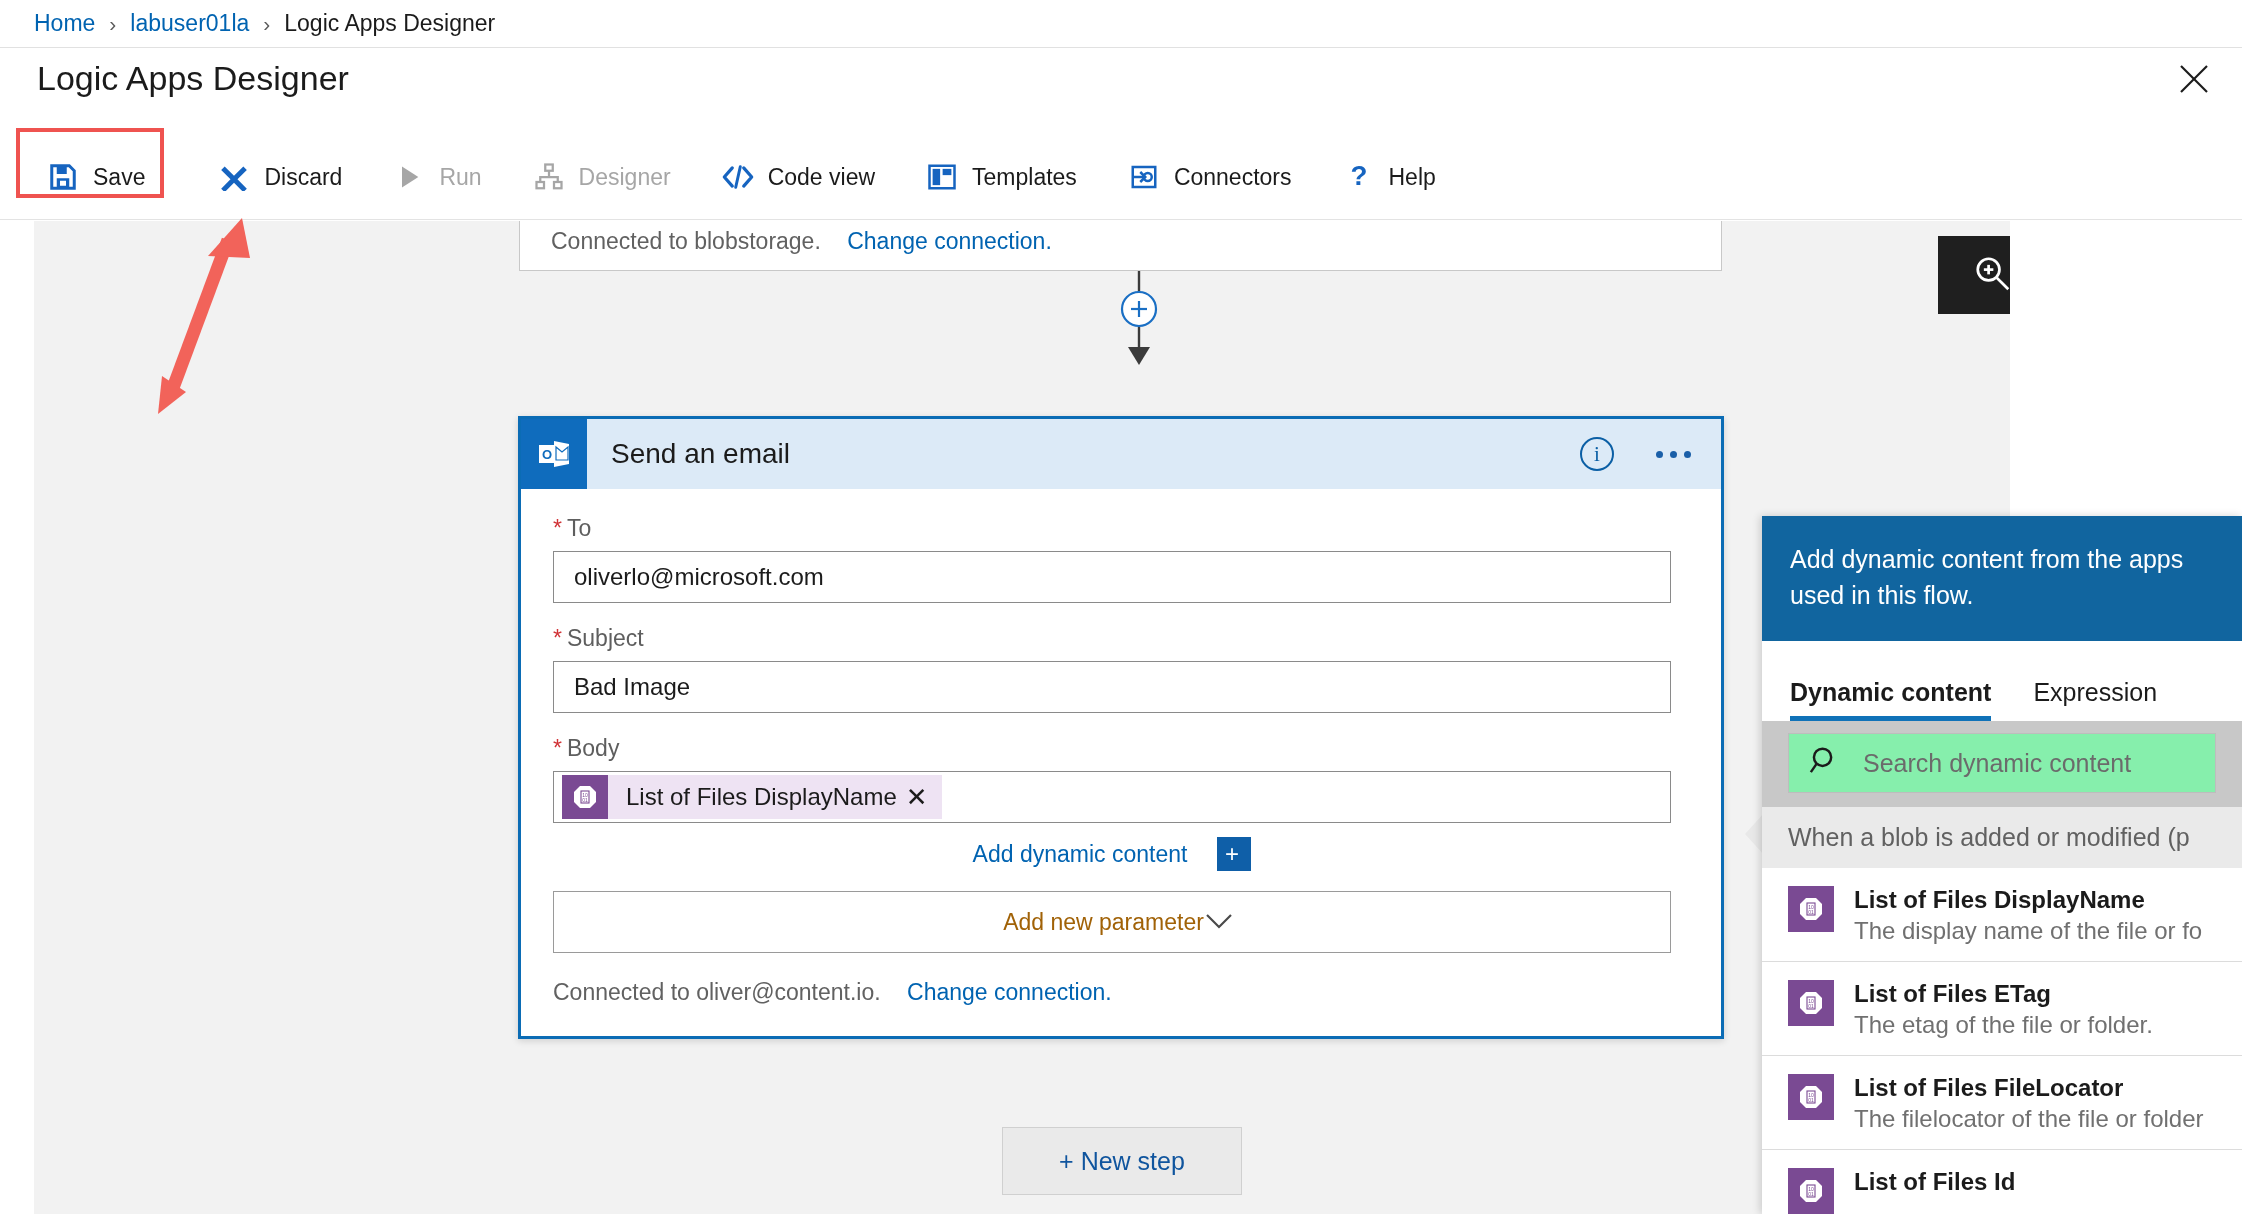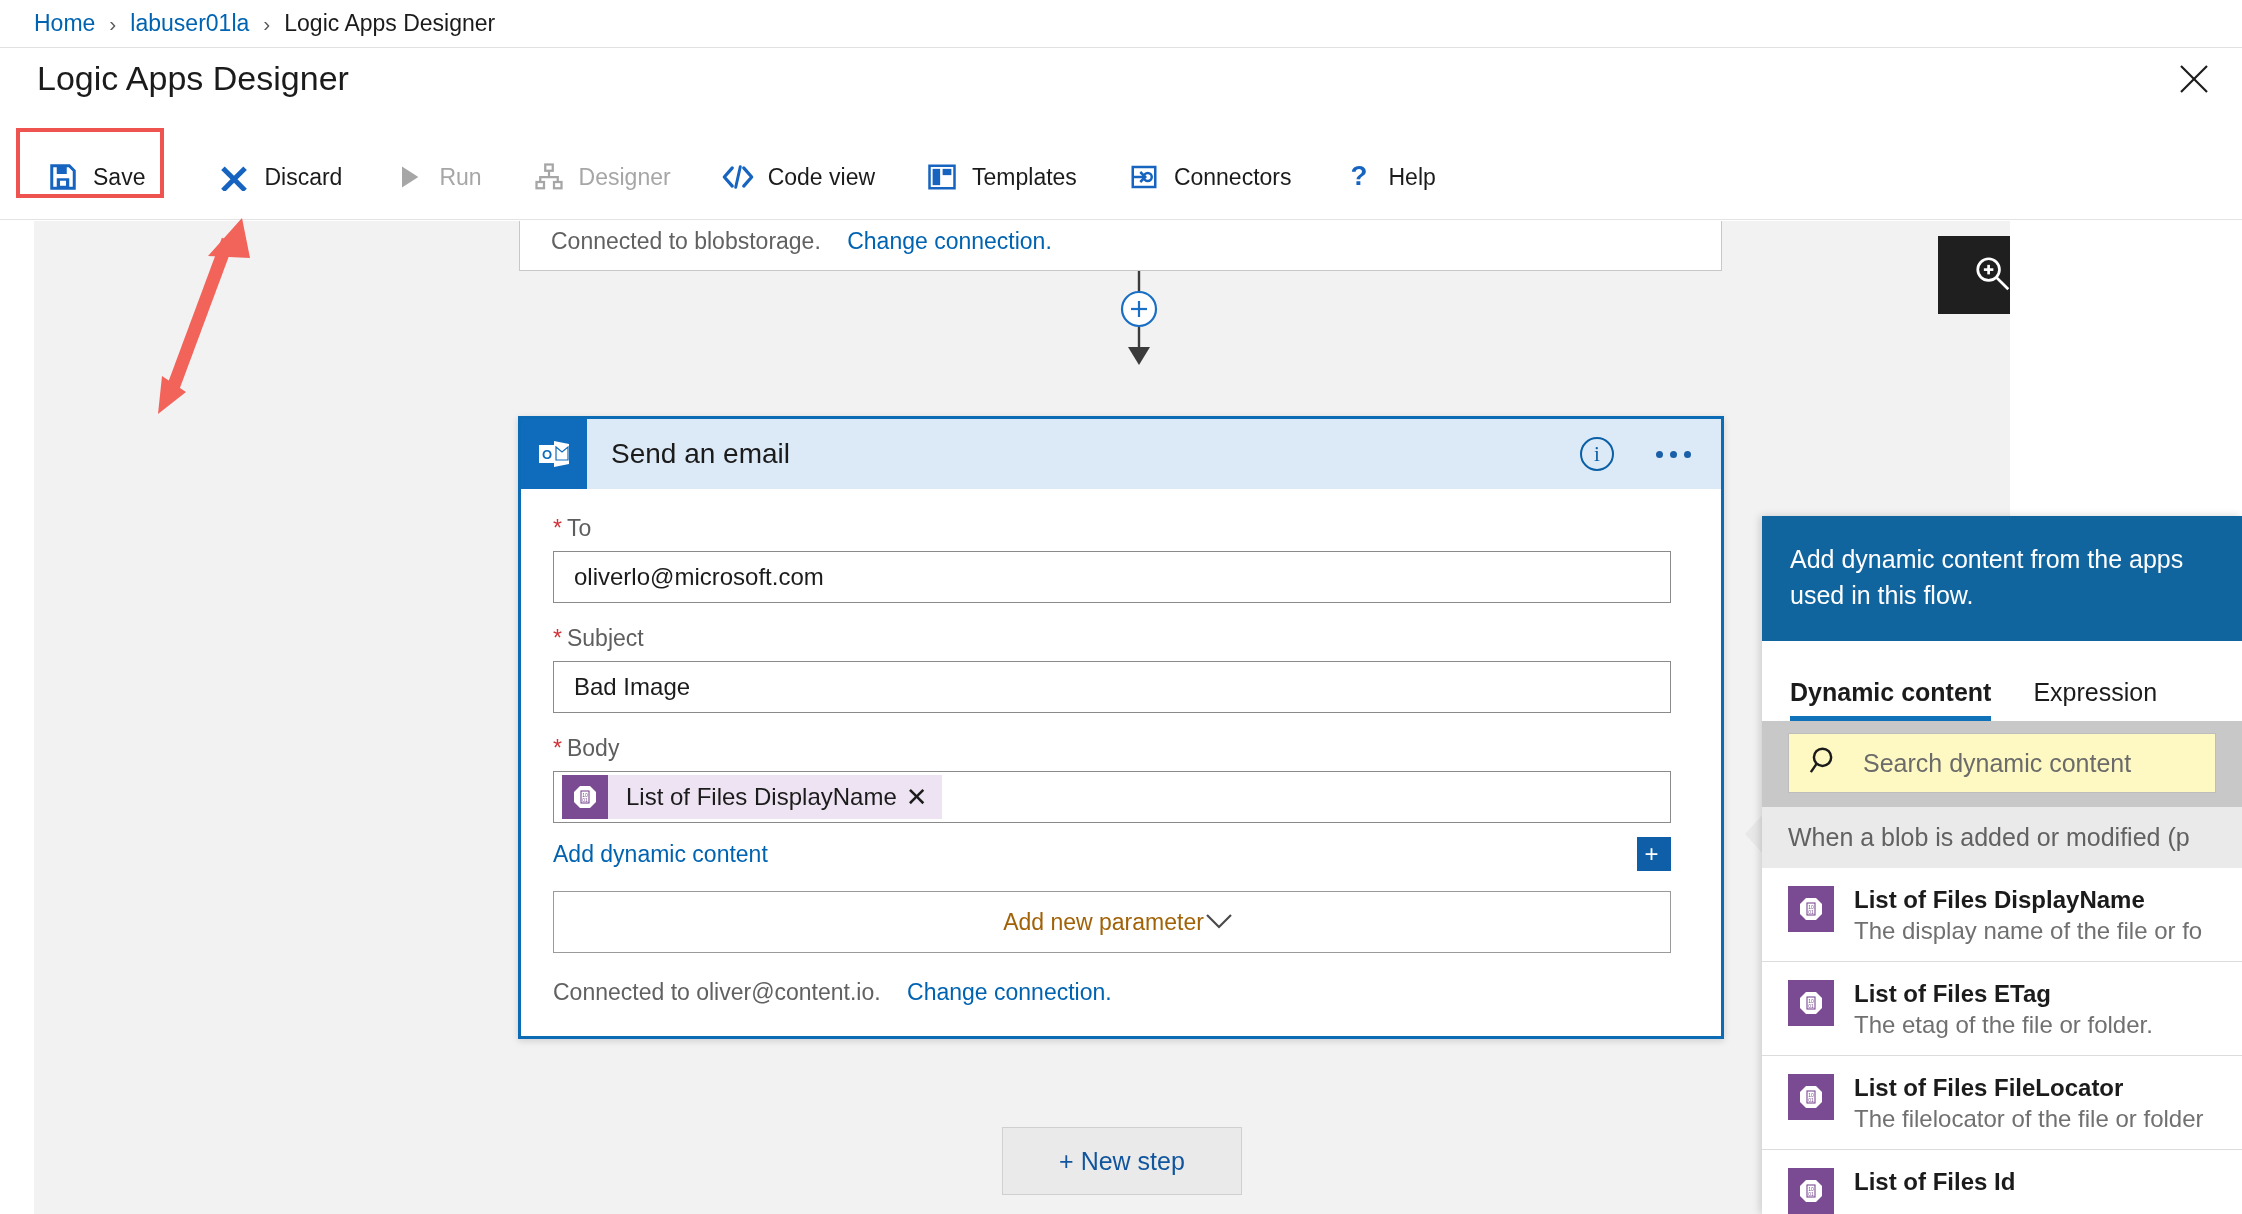--- a/index.html
+++ b/index.html
@@ -127,21 +127,21 @@
     background: #eee3f3; max-width: 400px;
   }
   .token-ico {
     width: 46px; height: 44px; background: #7a4a93;
     display: flex; align-items: center; justify-content: center; flex: 0 0 auto;
   }
   .token-label { font-size: 24px; color: #1b1b1b; padding: 0 9px 0 18px; white-space: nowrap; }
   .token-x { font-size: 26px; color: #1b1b1b; cursor: pointer; padding-right: 14px; }
 
   .adc-row {
-    width: 1118px; display: flex; justify-content: space-between; align-items: center;
+    width: 1118px; display: flex; justify-content: center; align-items: center;
     margin-top: 14px; gap: 30px;
   }
   .adc-link { font-size: 23px; color: #0063b1; cursor: pointer; }
   .adc-plus {
     width: 34px; height: 34px; background: #0f5fa8; color: #fff;
     font-size: 24px; display: flex; align-items: center; justify-content: center;
     cursor: pointer; border-right: 5px solid #0f5fa8;
   }
 
   .param-select {
@@ -185,21 +185,21 @@
     font-size: 25px; color: #1b1b1b; padding-bottom: 14px; margin-right: 42px;
     cursor: pointer; position: relative;
   }
   .fly-tab.active { font-weight: bold; }
   .fly-tab.active::after {
     content: ""; position: absolute; left: 0; right: 0; bottom: 0;
     height: 5px; background: #1072b8;
   }
   .fly-searchwrap { background: #c8c8c8; padding: 12px 26px 14px 26px; }
   .fly-search {
-    height: 60px; background: #fef9c3; display: flex; align-items: center;
+    height: 60px; background: #86efac; display: flex; align-items: center;
     padding-left: 20px; border: 1px solid #bdbdbd;
   }
   .fly-search span.ph { font-size: 25px; color: #6b6b6b; margin-left: 22px; }
   .fly-grouphdr {
     background: #eaeaea; padding: 16px 26px; font-size: 25px; color: #616161;
     white-space: nowrap; overflow: hidden;
   }
   .fly-item {
     display: flex; align-items: flex-start; gap: 20px;
     padding: 18px 26px 16px 26px; border-bottom: 1px solid #dcdcdc; cursor: pointer;

